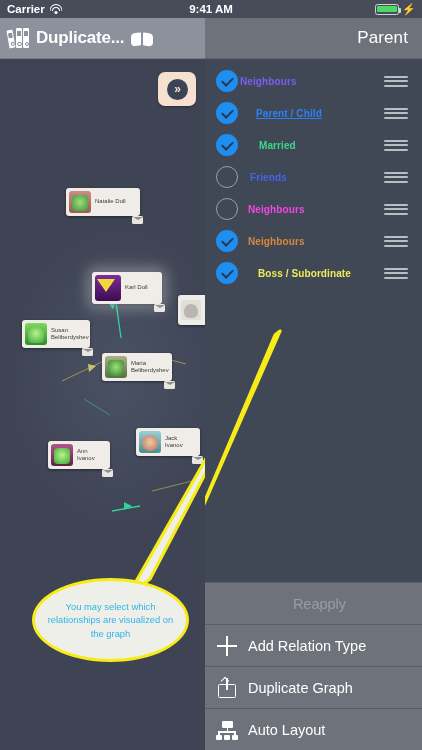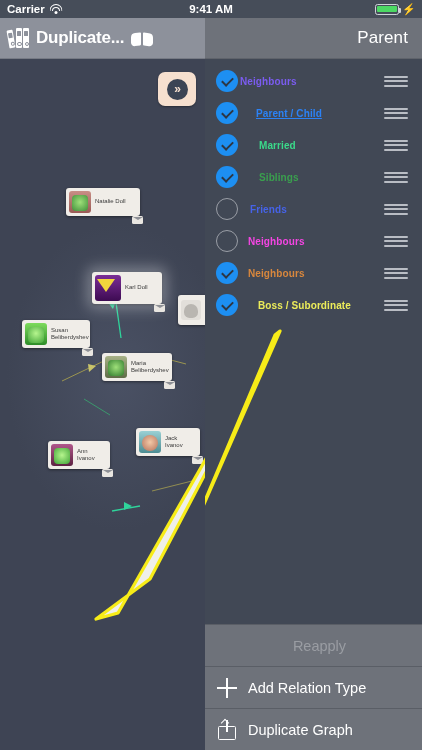--- a/index.html
+++ b/index.html
@@ -277,20 +277,23 @@
     </div>
   </div>
 
   <svg class="ptr-over" viewBox="0 0 217 691">
     <polygon points="75,272 70,276 -12,470" fill="#efefea" stroke="#f7ec18" stroke-width="3.2" stroke-linejoin="round"></polygon>
   </svg>
   <svg class="ptr" viewBox="0 0 205 691">
     <polygon points="280,272 276,277 118,554 96,560 150,520" fill="#efefea" stroke="#f7ec18" stroke-width="3.2" stroke-linejoin="round"></polygon>
   </svg>
 
+  <div class="callout">
+    <p>You may select which relationships are visualized on the graph</p>
+  </div>
 
   <div class="panel">
     <div class="rel-list" id="rel-list">
         <div class="rel-row">
           <span class="chk on"></span>
           <span class="rel-label" style="color: rgb(123, 92, 240); margin-left: 35px;">Neighbours</span>
           <span class="handle">
             <i></i>
             <i></i>
             <i></i>
@@ -301,29 +304,20 @@
           <span class="rel-label" style="color: rgb(43, 130, 246); margin-left: 51px; text-decoration: underline;">Parent / Child</span>
           <span class="handle">
             <i></i>
             <i></i>
             <i></i>
           </span>
         </div>
         <div class="rel-row">
           <span class="chk on"></span>
           <span class="rel-label" style="color: rgb(59, 217, 138); margin-left: 54px;">Married</span>
-          <span class="handle">
-            <i></i>
-            <i></i>
-            <i></i>
-          </span>
-        </div>
-        <div class="rel-row">
-          <span class="chk on"></span>
-          <span class="rel-label" style="color: rgb(58, 159, 78); margin-left: 54px;">Siblings</span>
           <span class="handle">
             <i></i>
             <i></i>
             <i></i>
           </span>
         </div>
         <div class="rel-row">
           <span class="chk off"></span>
           <span class="rel-label" style="color: rgb(70, 99, 232); margin-left: 45px;">Friends</span>
           <span class="handle">
@@ -368,16 +362,29 @@
           <span class="mi-icon ic-plus"></span>
           <span>Add Relation Type</span>
         </div>
         <div class="menu-item">
           <span class="mi-icon ic-share">
             <span class="box"></span>
             <span class="arw"></span>
           </span>
           <span>Duplicate Graph</span>
         </div>
+        <div class="menu-item">
+          <span class="mi-icon ic-tree">
+            <span class="top"></span>
+            <span class="vline"></span>
+            <span class="hline"></span>
+            <span class="leg l"></span>
+            <span class="leg r"></span>
+            <span class="bx l"></span>
+            <span class="bx m"></span>
+            <span class="bx r"></span>
+          </span>
+          <span>Auto Layout</span>
+        </div>
       </div>
   </div>
 
 </div>
 
 </body></html>

